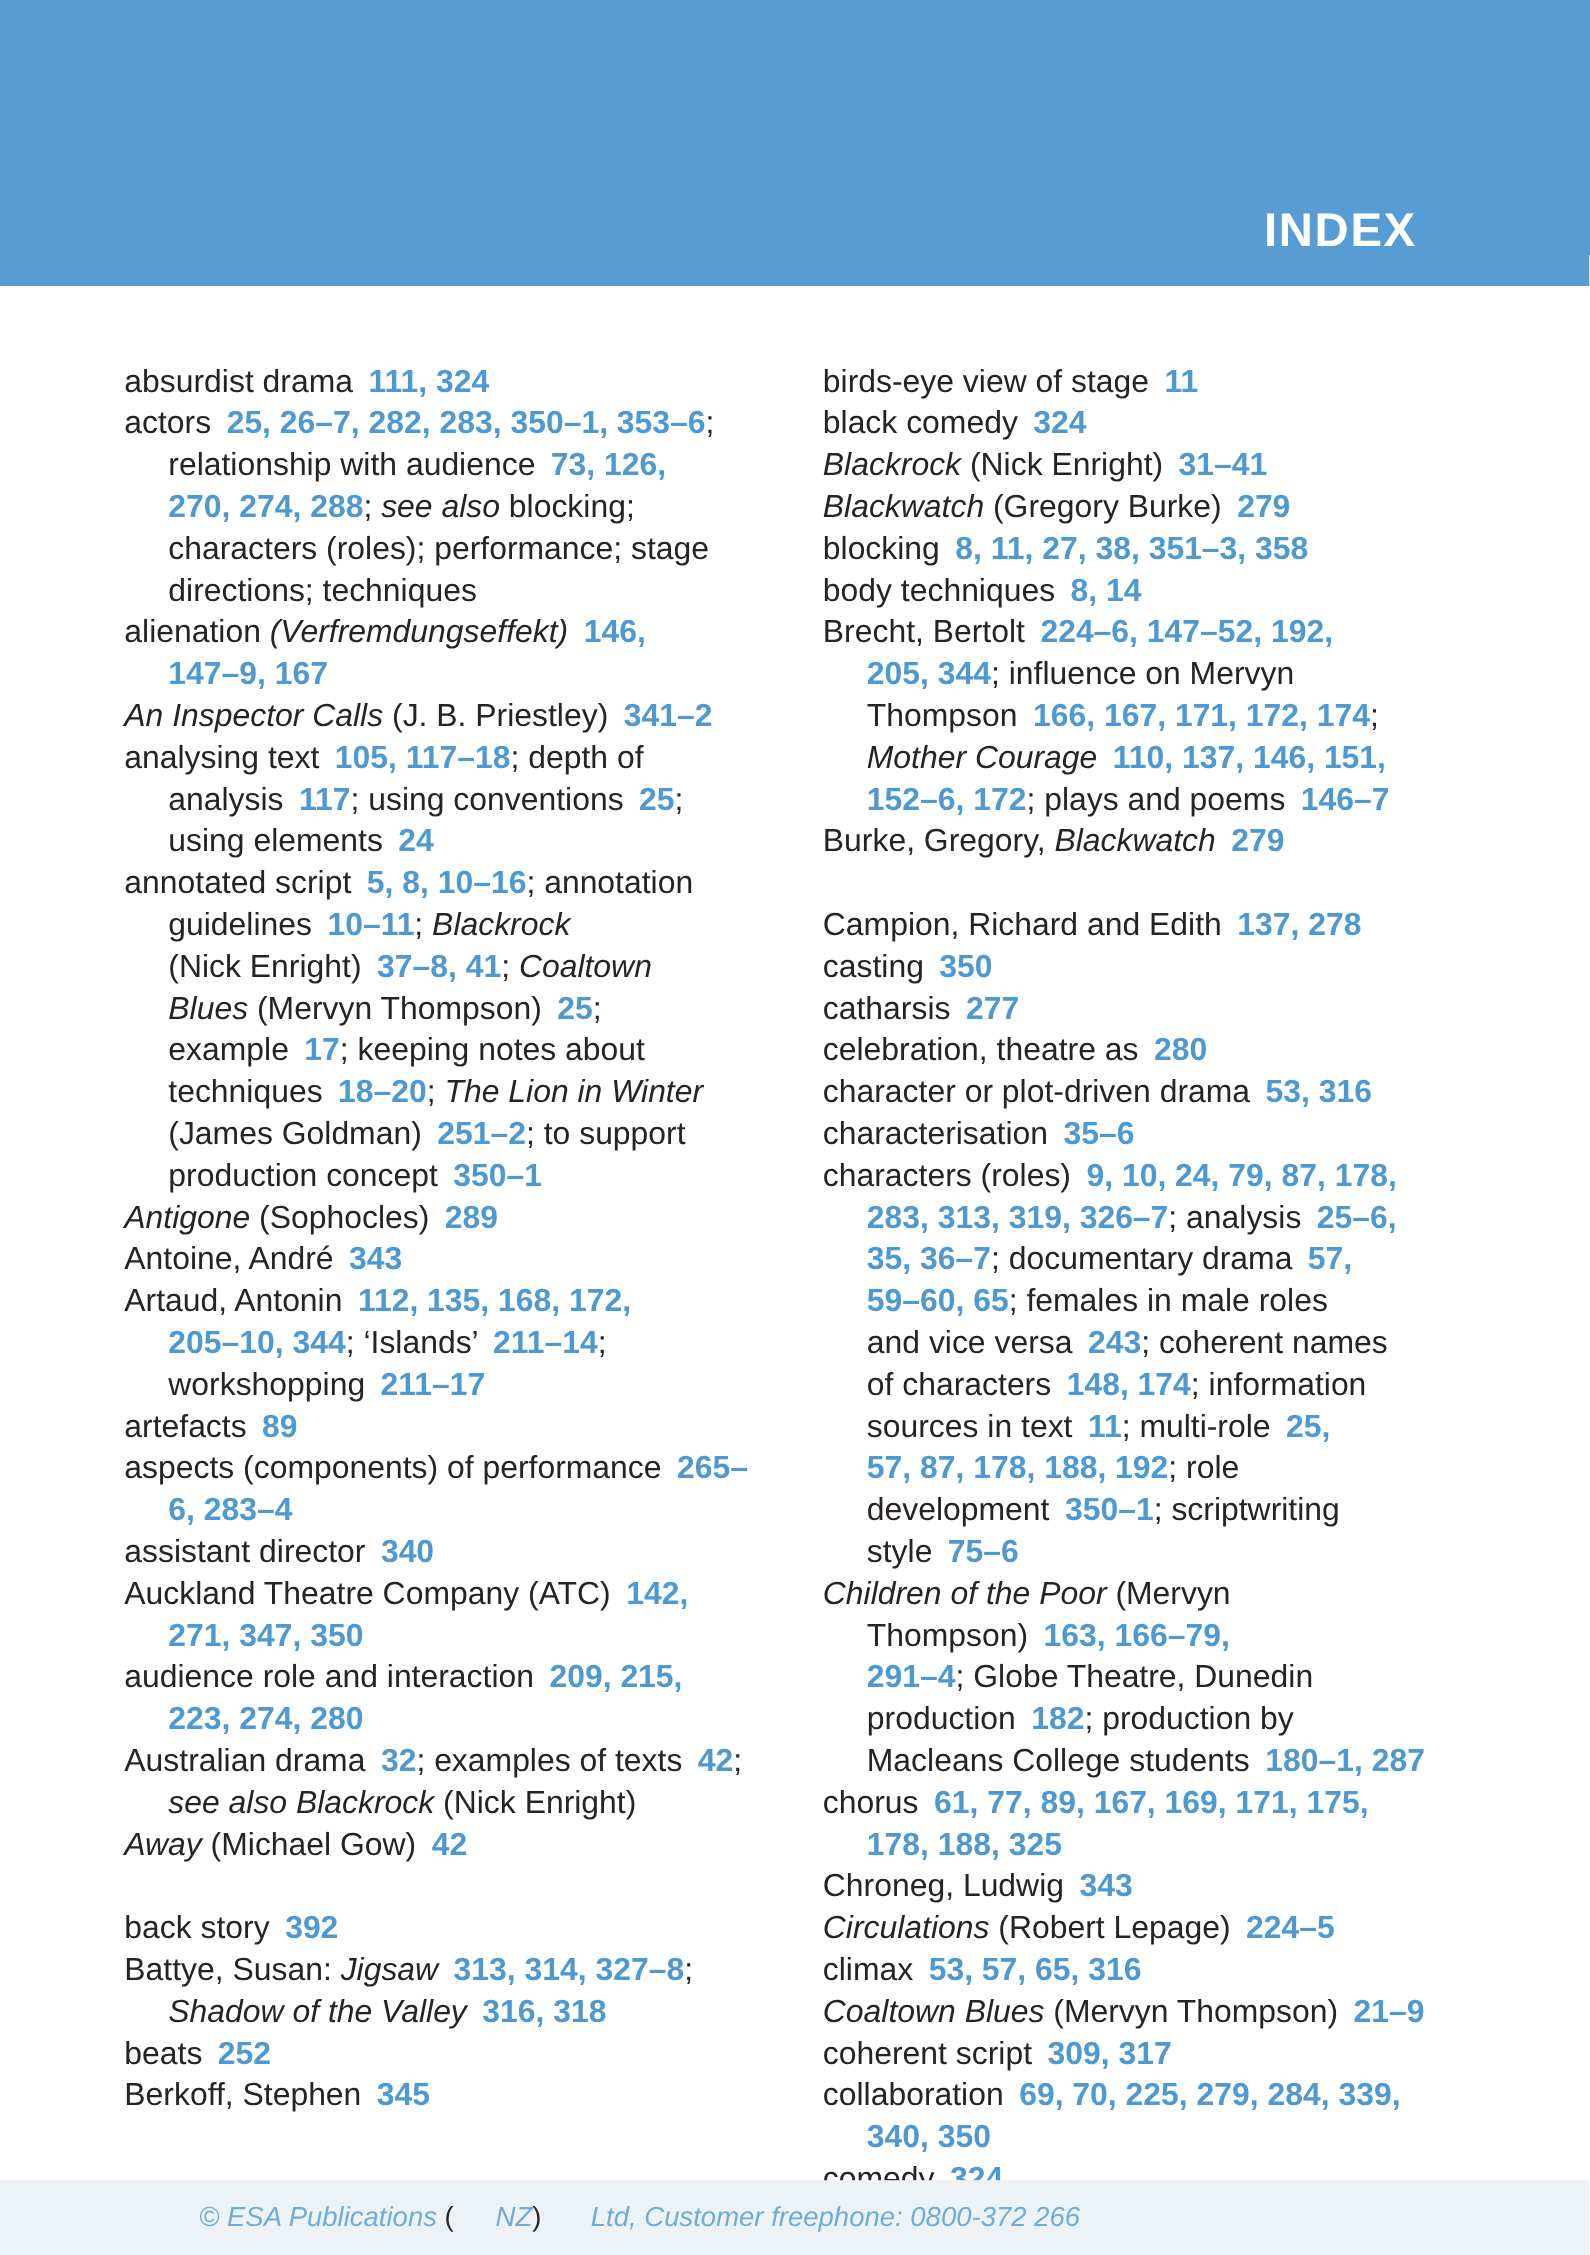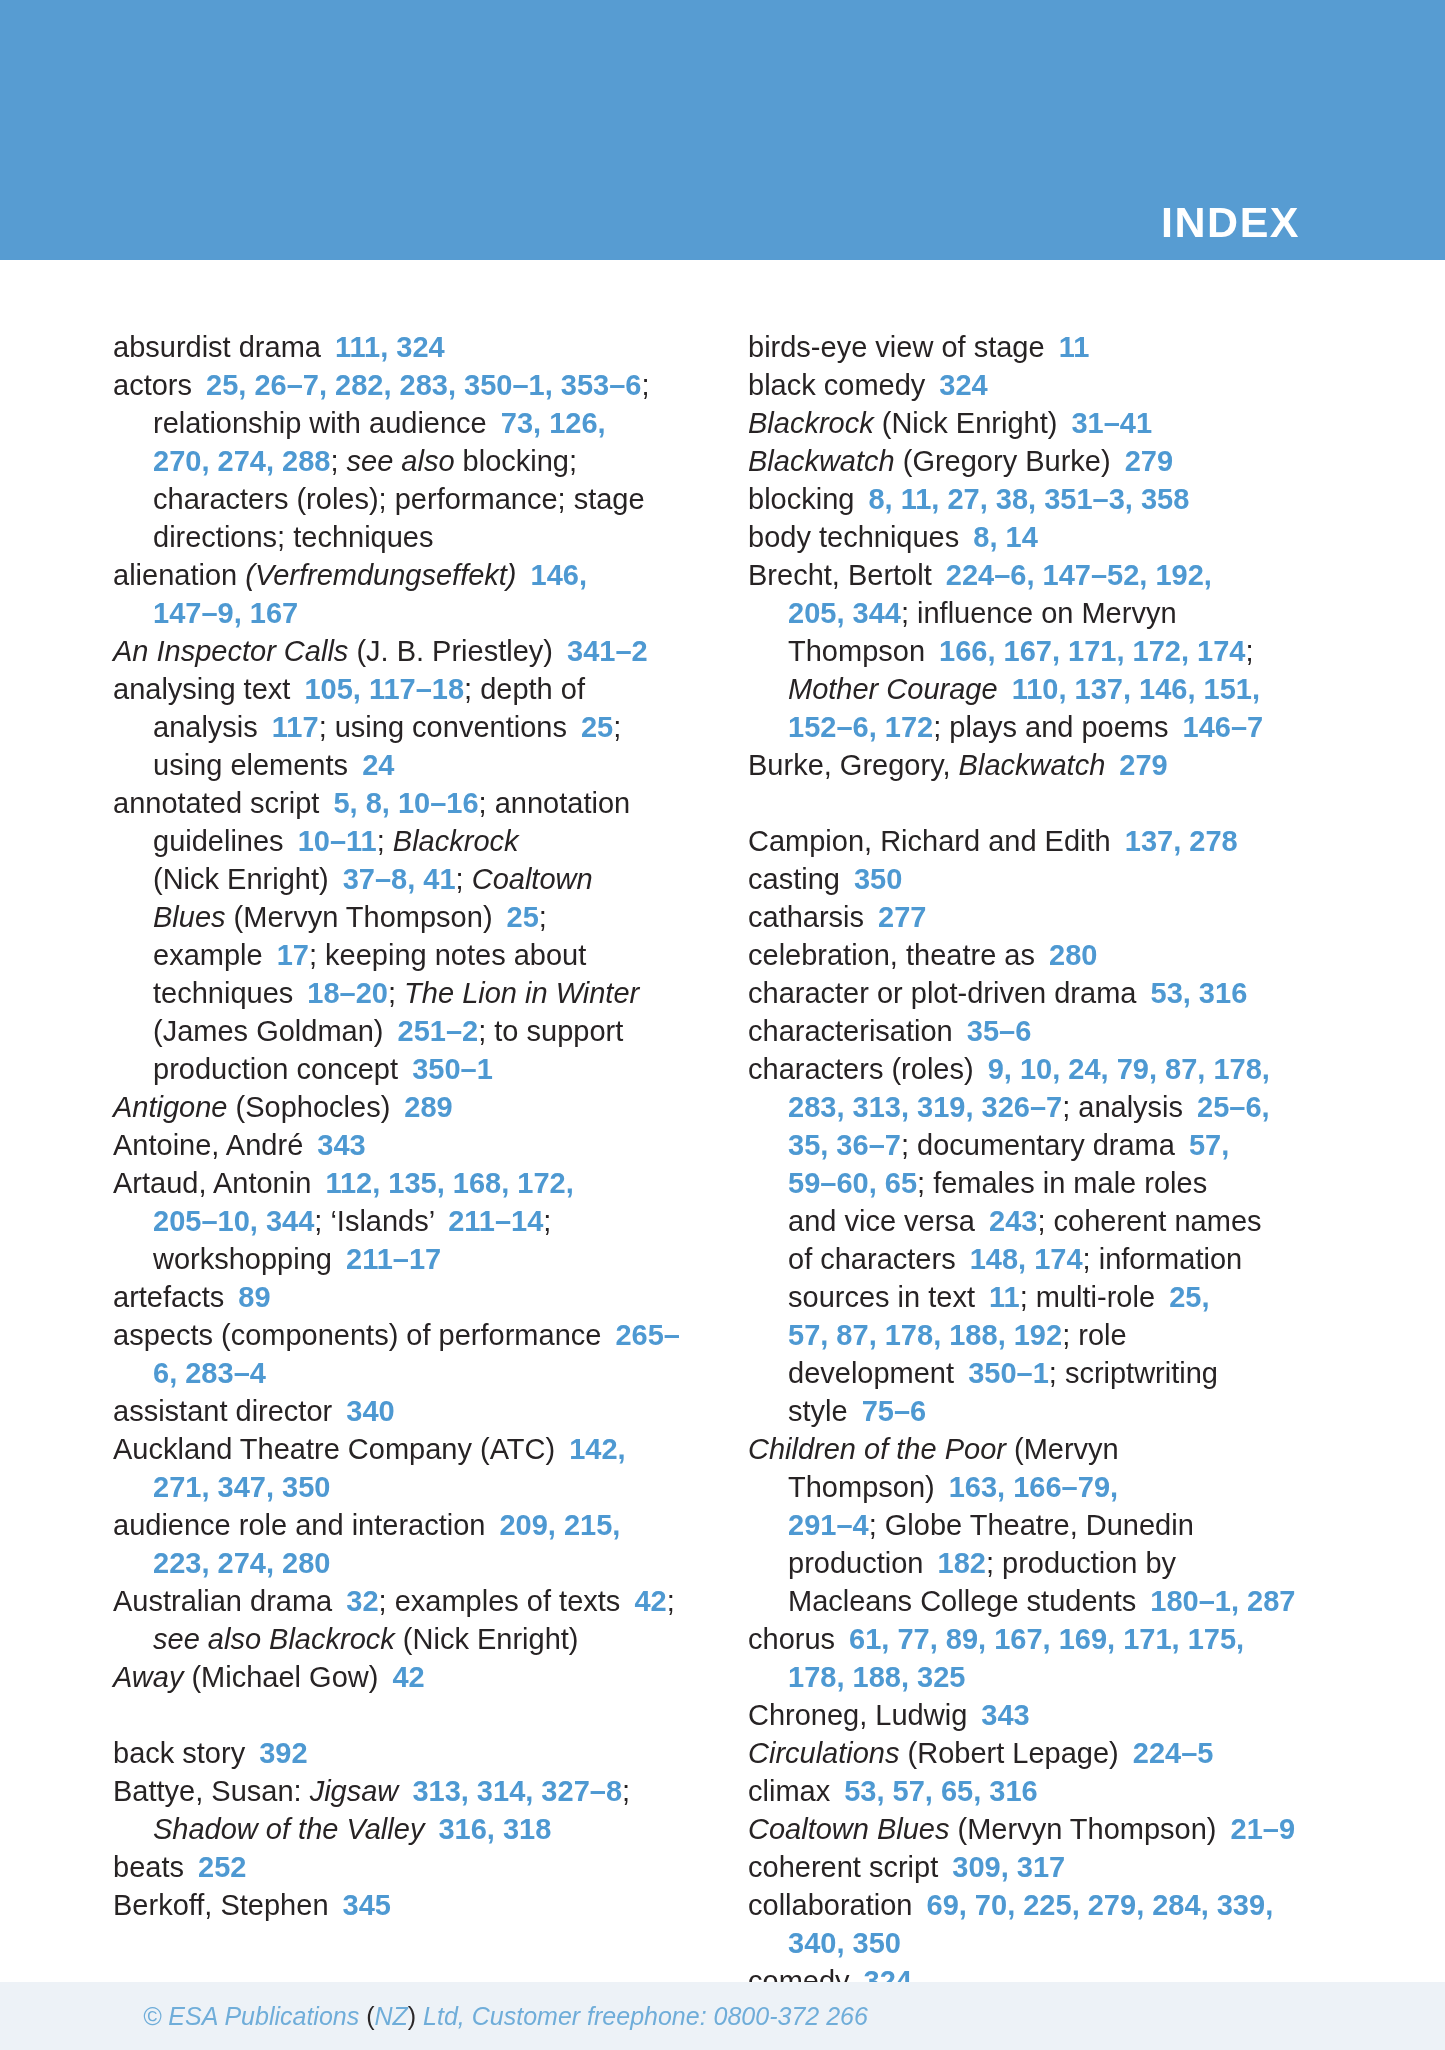--- a/index.html
+++ b/index.html
@@ -11,41 +11,41 @@
     --footer-dark:#2b2728;
     --title-white:#ffffff;
     --page-bg:#ffffff;
   }
   html,body{margin:0;padding:0;}
   body{font-family:"Liberation Sans","DejaVu Sans",sans-serif;background:#fff;}
   .page{position:relative;width:1445px;height:2050px;background:var(--page-bg);overflow:hidden;}
 
   
   .banner{position:absolute;top:0;left:0;width:100%;height:260px;background:var(--banner-blue);}
-  .title{position:absolute;right:145px;bottom:13px;margin:0;
+  .title{position:absolute;right:145px;bottom:13px;margin:12px;
          font-size:43px;font-weight:700;letter-spacing:1.5px;color:var(--title-white);
          font-family:"Liberation Sans","DejaVu Sans",sans-serif;}
 
   
   .col{position:absolute;top:283px;margin-top:45px;}
   .col-left{left:113px;width:612px;}
   .col-right{left:748px;width:660px;}
   .line{height:38px;line-height:38px;font-size:29px;white-space:nowrap;color:var(--body-text);}
   .line.cont{padding-left:40px;}
   .line.blank{height:38px;}
   .seg-r{color:var(--body-text);}
   .seg-i{color:var(--body-text);font-style:italic;}
   .seg-p{color:var(--page-number-blue);font-weight:700;}
   .seg-r + .seg-p, .seg-i + .seg-p{margin-left:6px;}
 
   
   .footer{position:absolute;left:0;top:1982px;width:100%;height:68px;background:var(--footer-bg);}
   .footer-text{position:absolute;left:143px;top:50%;transform:translateY(-50%);margin:0;
                font-size:25px;font-style:italic;white-space:nowrap;}
-  .seg-blue{color:var(--footer-blue);font-style:italic;}
+  .seg-blue{color:var(--footer-blue);font-style:italic;margin-left:38px;}
   .seg-dark{color:var(--footer-dark);font-style:normal;}
 </style>
 </head>
 <body>
 
 <div class="page">
   <header class="banner">
     <h1 class="title">INDEX</h1>
   </header>
 

